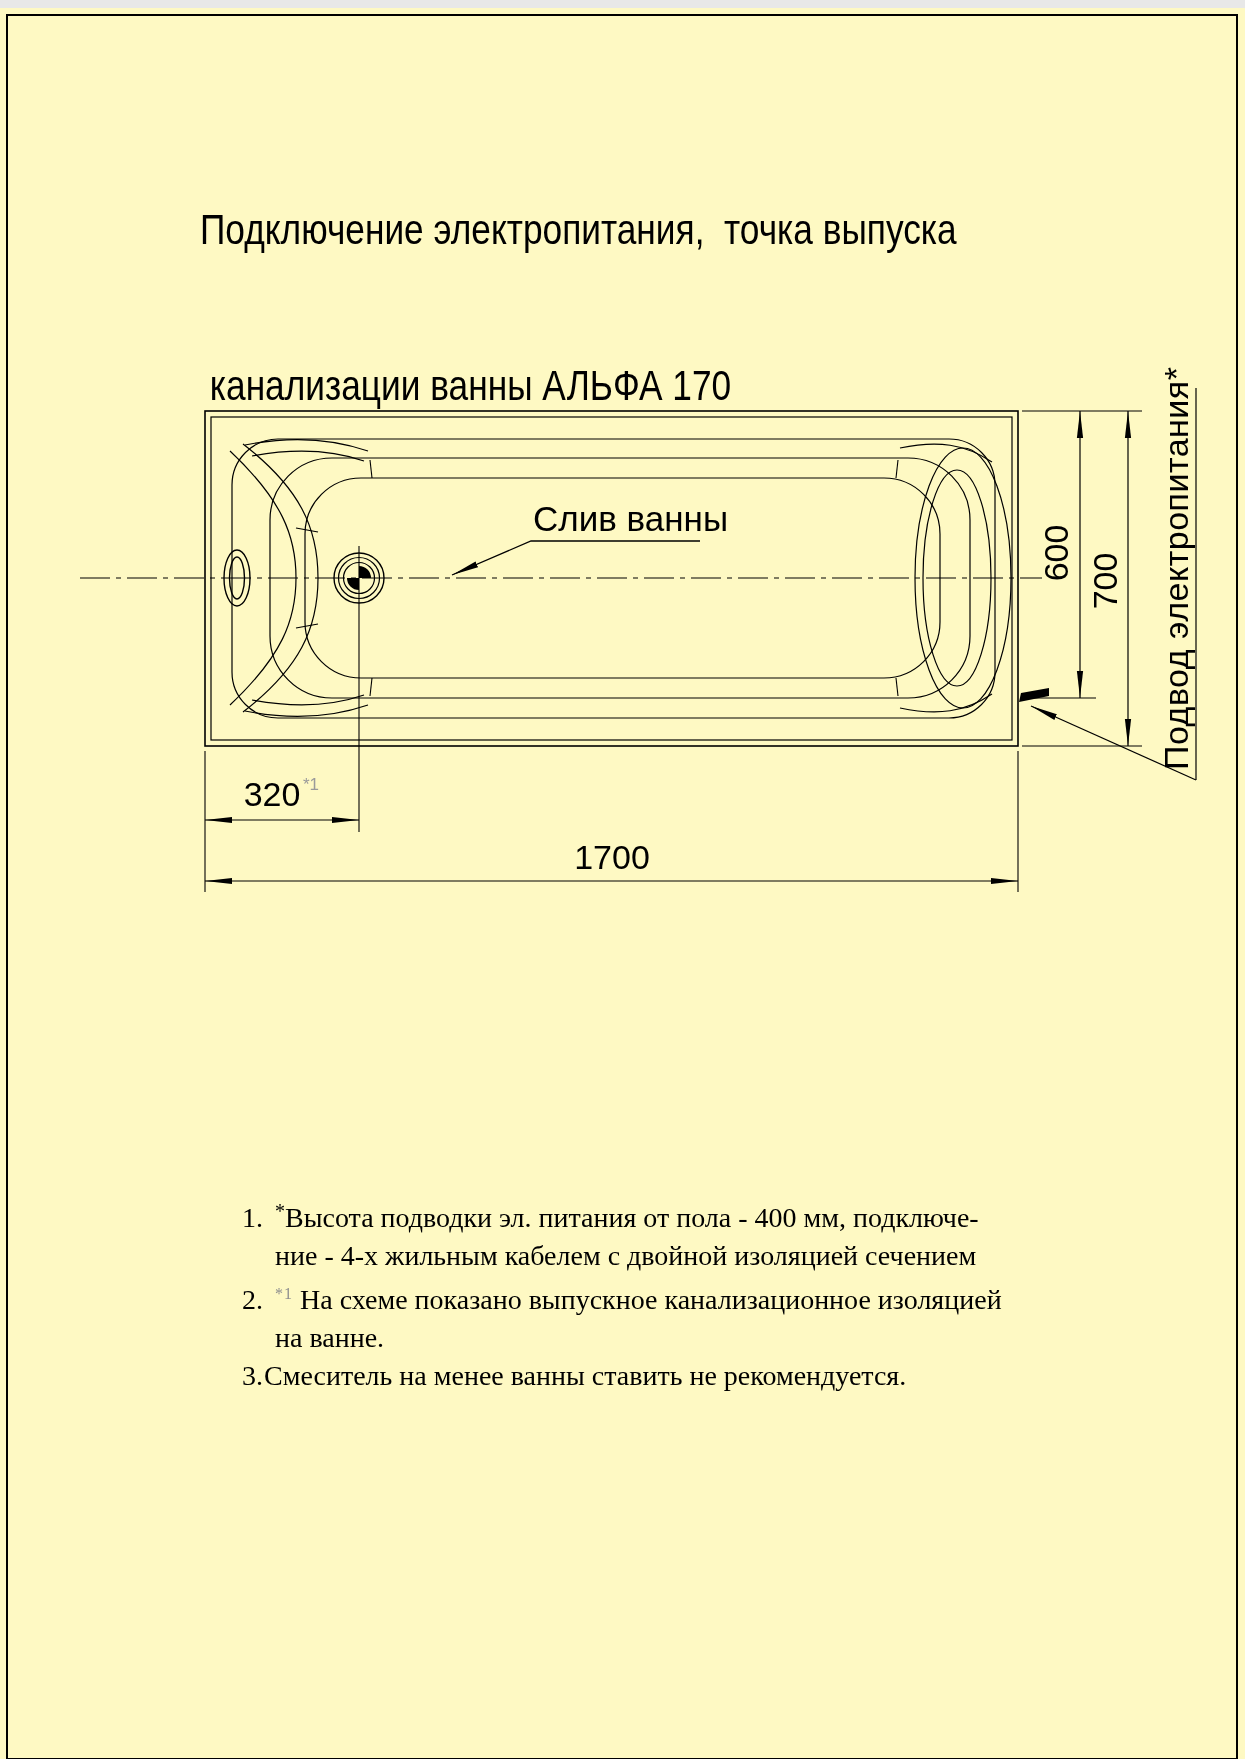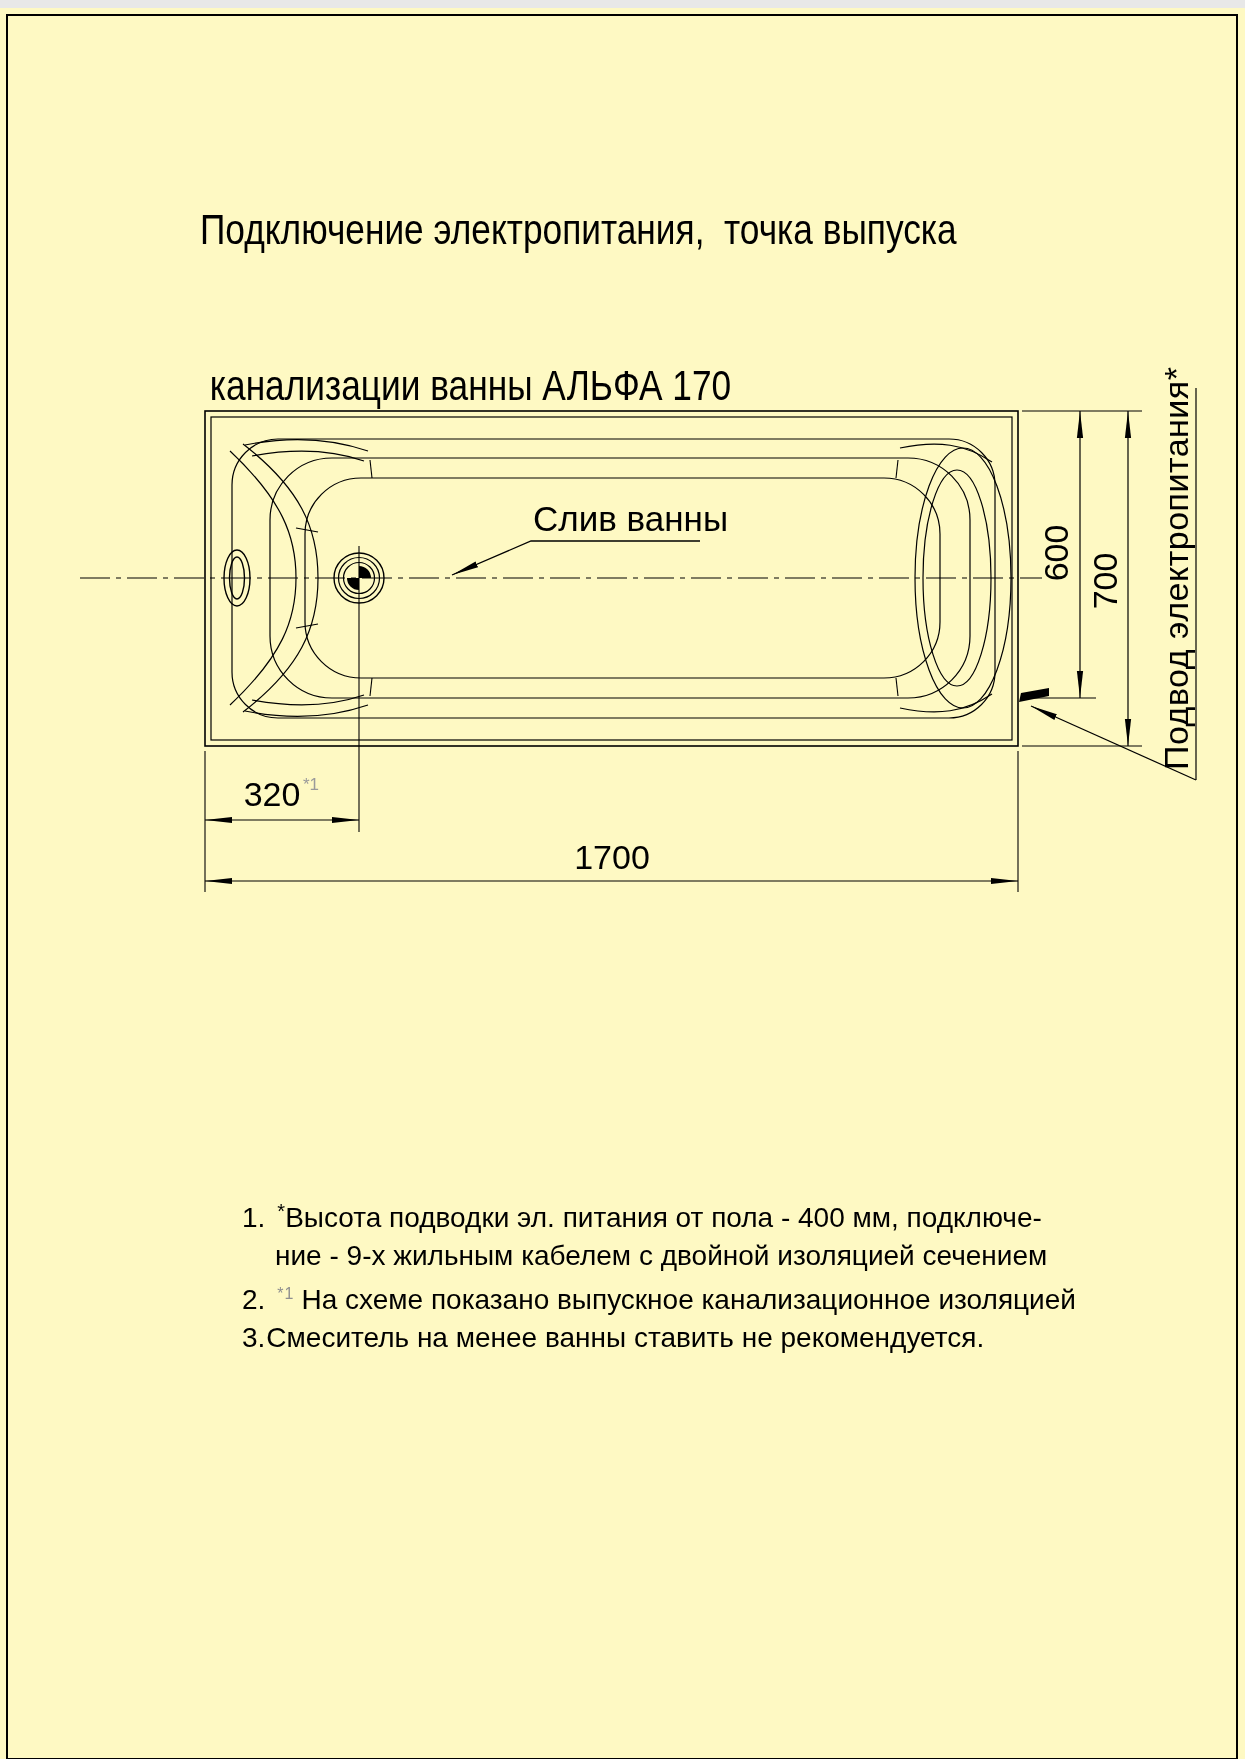--- a/index.html
+++ b/index.html
@@ -16,21 +16,21 @@
     position:absolute;left:200px;top:92px;
     font-size:42px;line-height:52px;
     white-space:pre;
     transform:scaleX(0.84);
     transform-origin:left top;
     letter-spacing:0px;
   }
   svg{position:absolute;left:0;top:0;}
   .notes{
     position:absolute;left:242px;top:1184px;width:860px;
-    font-size:28px;line-height:38px;
+    font-size:28px;line-height:38px;font-family:Liberation Serif, serif;
   }
   .nline{white-space:pre;}
   .cont{padding-left:33px;}
   .nnum{display:inline-block;}
   .gap1{margin-right:12px;}
   .gap0{margin-right:1px;}
   sup.star{font-size:20px;vertical-align:9px;}
   sup.starnum{font-size:16px;vertical-align:10px;color:#8f8f8f;letter-spacing:1px;margin-right:7px;}
 </style>
 </head>
@@ -135,23 +135,24 @@
       <polygon points="1019,694 1021,685 1049,680 1049,688" fill="#000"></polygon>
       <line x1="1196" y1="772" x2="1031" y2="698" stroke="#000" stroke-width="1.2" marker-end="url(#arr)"></line>
       <line x1="1196" y1="380" x2="1196" y2="772" stroke="#000" stroke-width="1.2"></line>
       <text transform="translate(1188,762) rotate(-90)" font-size="34" fill="#000" font-family="Liberation Sans, sans-serif" letter-spacing="0.5">Подвод электропитания*</text>
     </g>
   </svg>
 
   <div class="notes">
     <div>
       <div class="nline"><span class="nnum gap1">1.</span><sup class="star">*</sup><span>Высота подводки эл. питания от пола - 400 мм, подключе-</span></div>
-      <div class="nline cont">ние - 9-х жильным кабелем с двойной изоляцией сечением</div>
+      <div class="nline cont">ние - 4-х жильным кабелем с двойной изоляцией сечением</div>
     </div>
     <div>
       <div class="nline"><span class="nnum gap1">2.</span><sup class="starnum">*1</sup><span>На схеме показано выпускное канализационное изоляцией</span></div>
+      <div class="nline cont">на ванне.</div>
     </div>
     <div>
       <div class="nline"><span class="nnum gap0">3.</span><span>Смеситель на менее ванны ставить не рекомендуется.</span></div>
     </div>
   </div>
 
 </div>
 
 </body></html>

